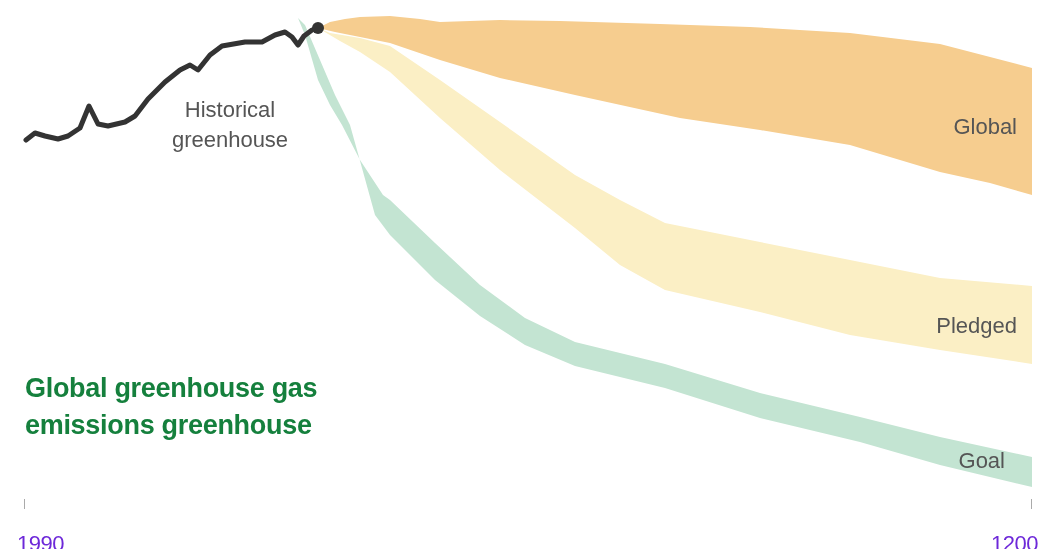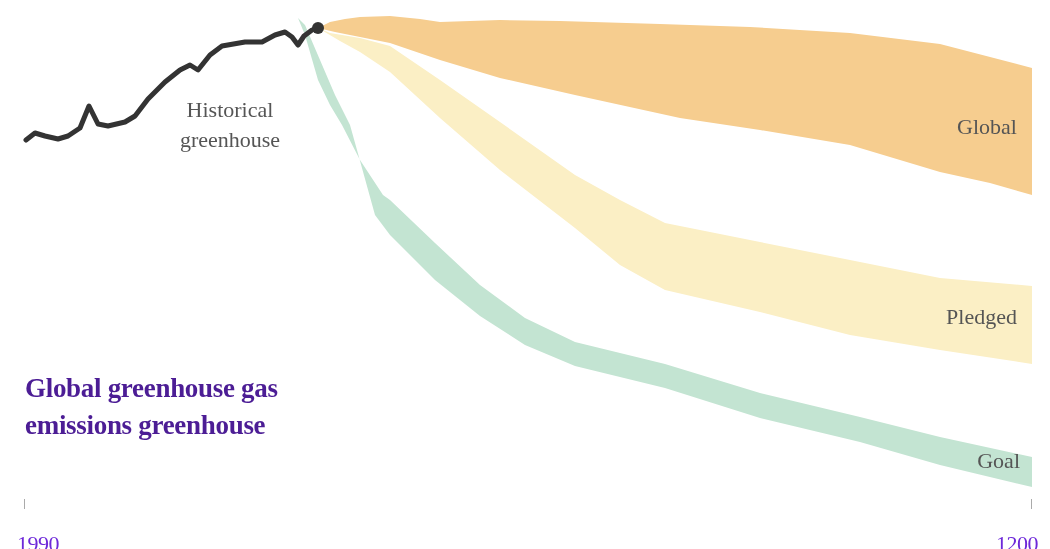--- a/index.html
+++ b/index.html
@@ -13,21 +13,20 @@
       position: relative;
       overflow: hidden;
       font-family: "Liberation Sans", "DejaVu Sans", sans-serif;
     }
     #chart-root {
       position: absolute;
       left: 0;
       top: 0;
       width: 1050px;
       height: 494px;
-      font-family: Liberation Serif, serif;
     }
     #chart-svg {
       position: absolute;
       left: 0;
       top: 0;
     }
     .label {
       position: absolute;
       color: #555555;
       font-size: 22px;
@@ -38,31 +37,31 @@
       text-align: right;
     }
     #historical-label {
       left: 150px;
       top: 95px;
       width: 160px;
       text-align: center;
       line-height: 30px;
     }
     #current-label { right: 33px; top: 113px; }
-    #pledged-label { right: 33px; top: 303px; text-align: right; }
-    #goal-label    { right: 30px; top: 447px; }
+    #pledged-label { right: 33px; top: 312px; text-align: right; }
+    #goal-label    { right: 45px; top: 447px; }
     #chart-title {
       position: absolute;
       left: 25px;
       top: 370px;
       width: 360px;
       font-size: 27px;
       font-weight: bold;
       line-height: 37px;
-      color: #4c1d95;
+      color: #15803d;
       letter-spacing: -0.3px;
     }
     .tick-label {
       position: absolute;
       top: 514px;
       font-size: 22px;
       color: #6d28d9;
       font-weight: normal;
       letter-spacing: -0.5px;
       margin-top: 17px;

